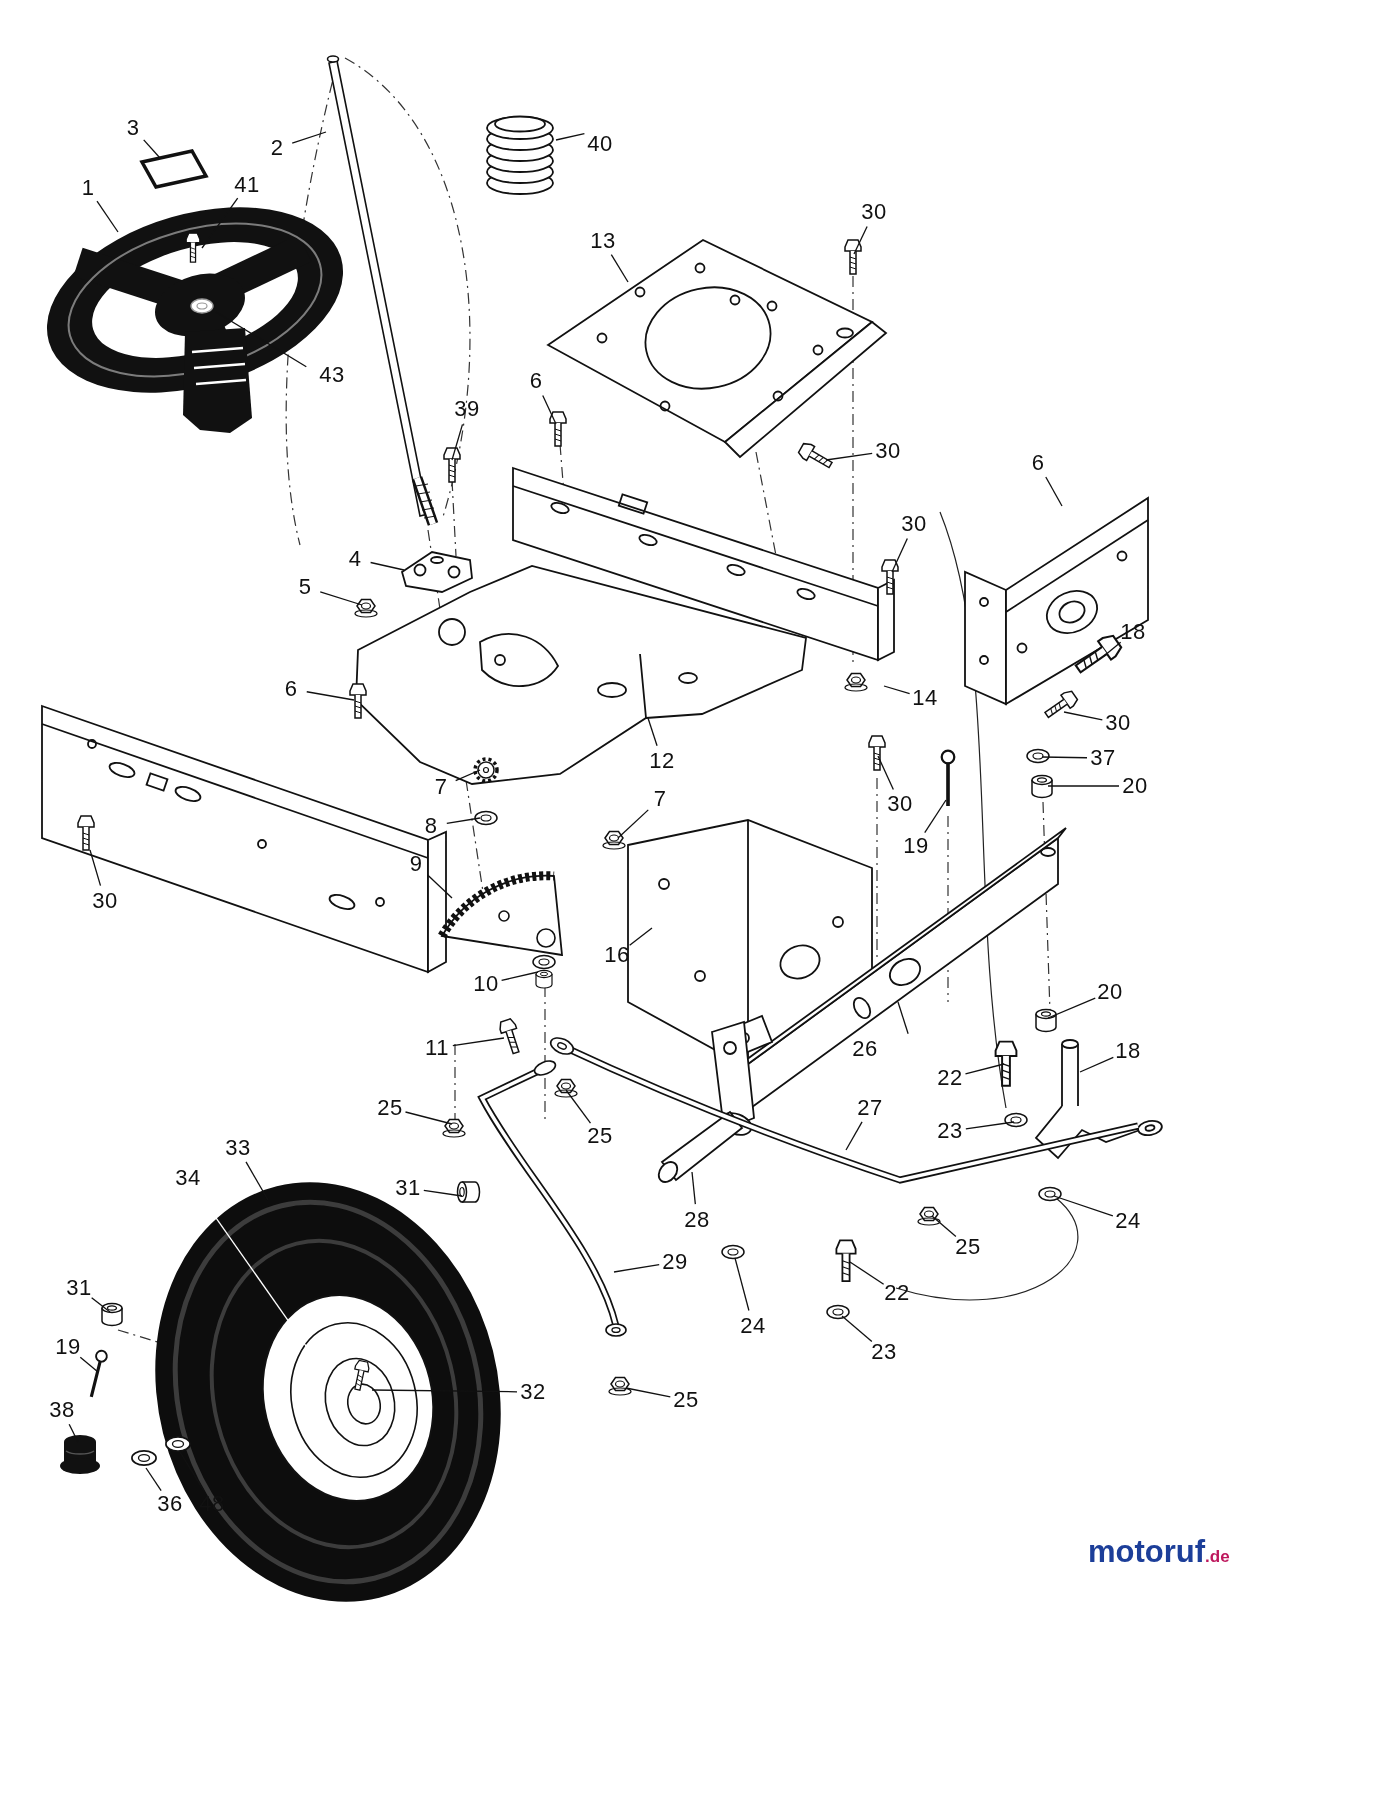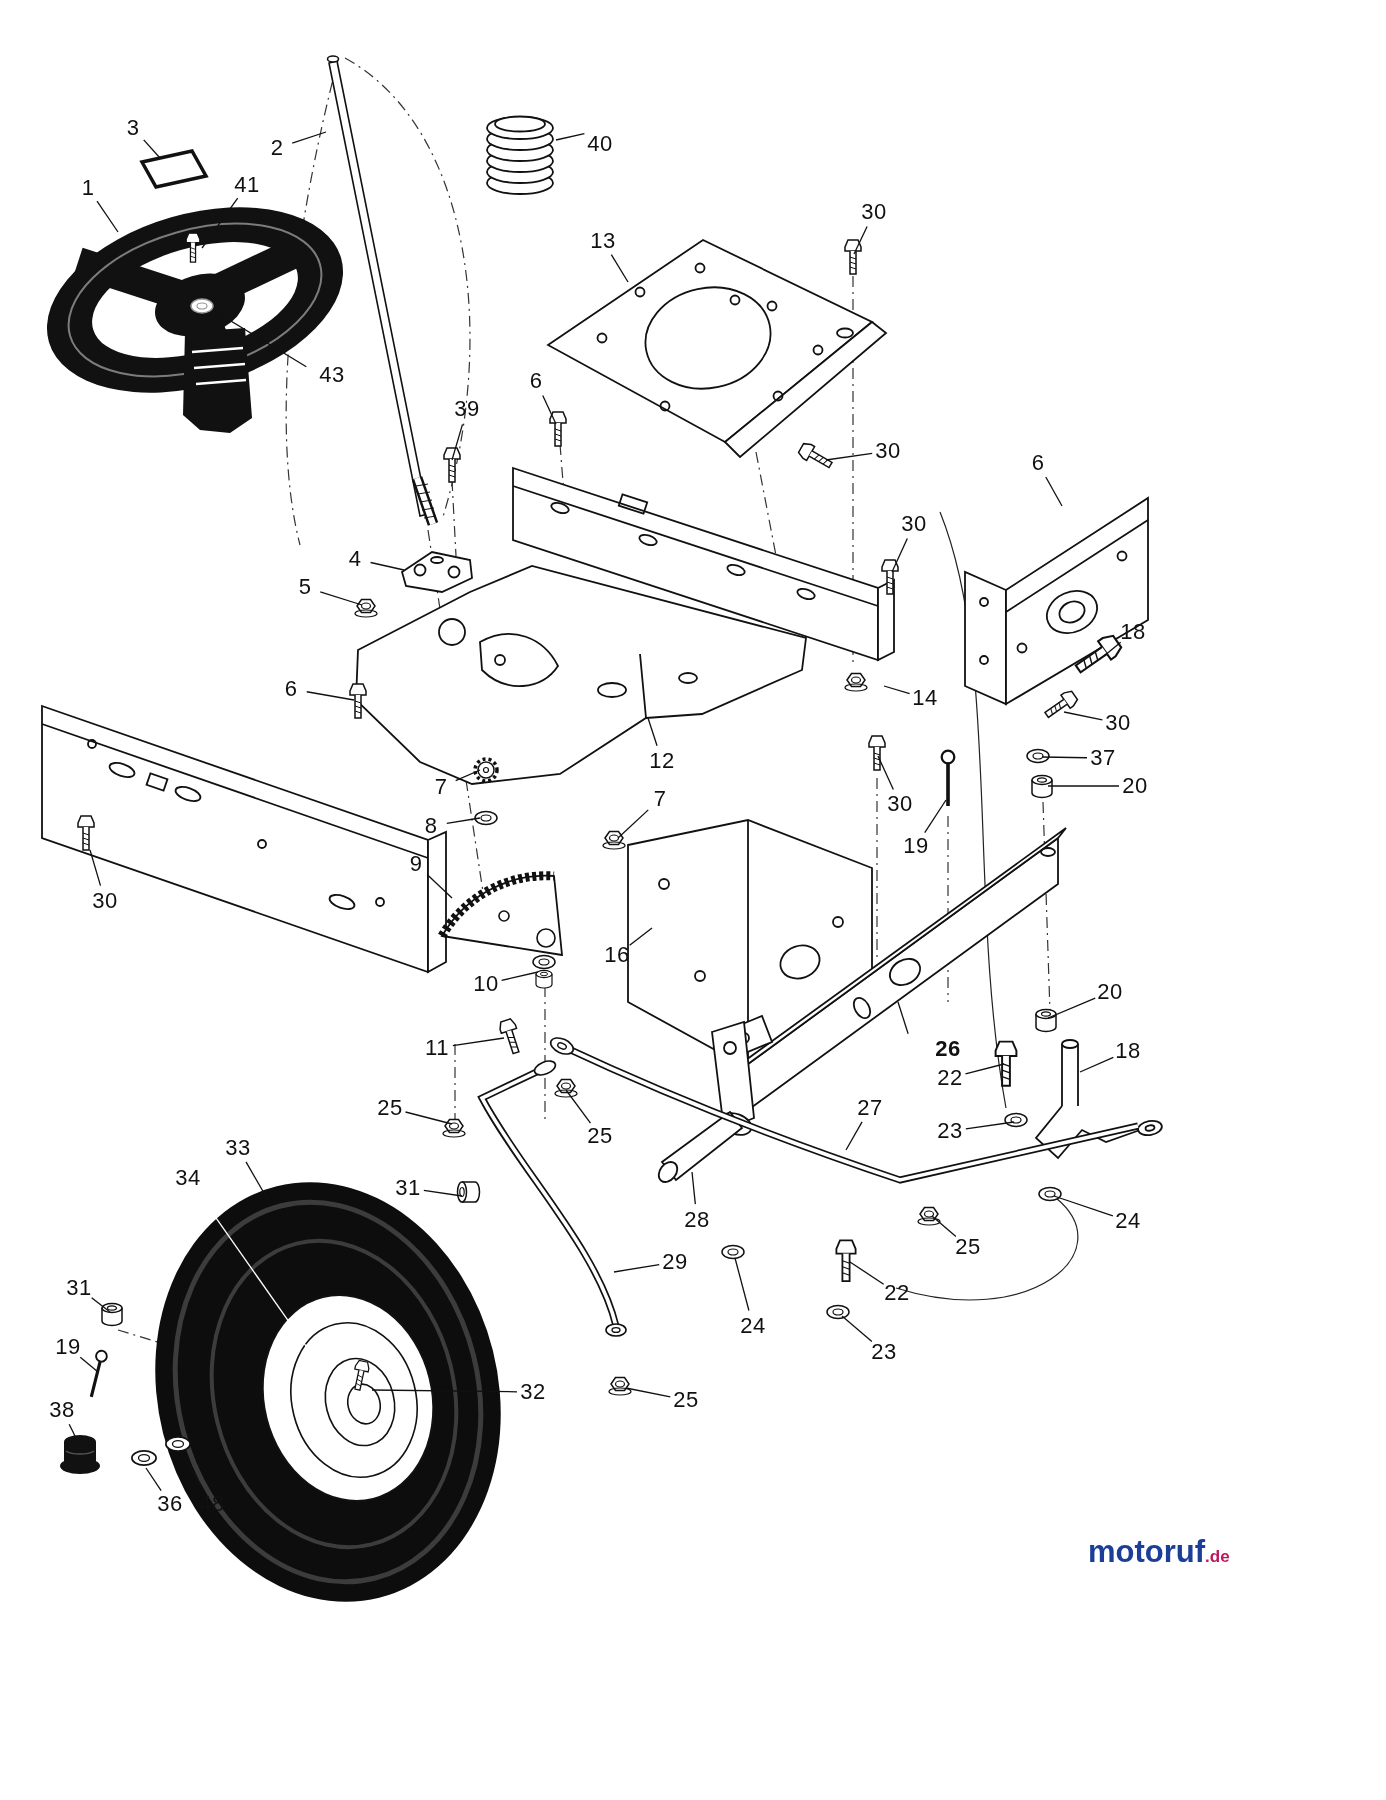--- a/index.html
+++ b/index.html
@@ -381,21 +381,21 @@
       <div class="callout" style="left: 662px; top: 761px;">12</div>
       <div class="callout" style="left: 441px; top: 787px;">7</div>
       <div class="callout" style="left: 431px; top: 826px;">8</div>
       <div class="callout" style="left: 900px; top: 804px;">30</div>
       <div class="callout" style="left: 916px; top: 846px;">19</div>
       <div class="callout" style="left: 660px; top: 799px;">7</div>
       <div class="callout" style="left: 105px; top: 901px;">30</div>
       <div class="callout" style="left: 416px; top: 864px;">9</div>
       <div class="callout" style="left: 617px; top: 955px;">16</div>
       <div class="callout" style="left: 486px; top: 984px;">10</div>
-      <div class="callout" style="left: 948px; top: 1049px; font-weight: bold;">26</div>
+      <div class="callout" style="left: 865px; top: 1049px;">26</div>
       <div class="callout" style="left: 1110px; top: 992px;">20</div>
       <div class="callout" style="left: 437px; top: 1048px;">11</div>
       <div class="callout" style="left: 1128px; top: 1051px;">18</div>
       <div class="callout" style="left: 950px; top: 1078px;">22</div>
       <div class="callout" style="left: 950px; top: 1131px;">23</div>
       <div class="callout" style="left: 390px; top: 1108px;">25</div>
       <div class="callout" style="left: 600px; top: 1136px;">25</div>
       <div class="callout" style="left: 870px; top: 1108px;">27</div>
       <div class="callout" style="left: 238px; top: 1148px;">33</div>
       <div class="callout" style="left: 188px; top: 1178px;">34</div>

